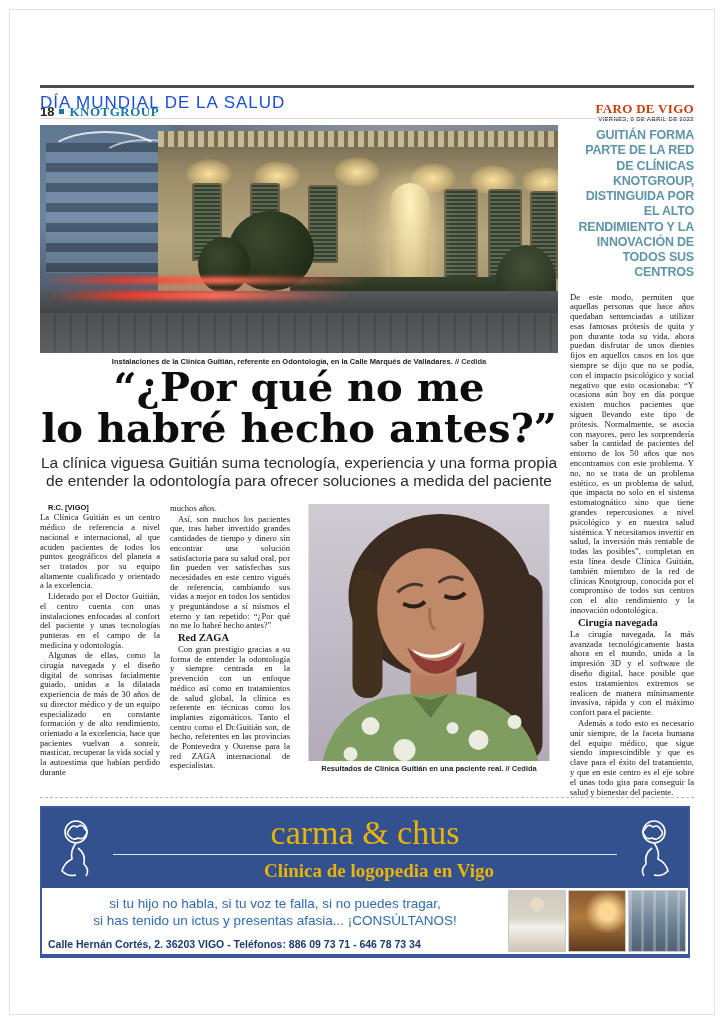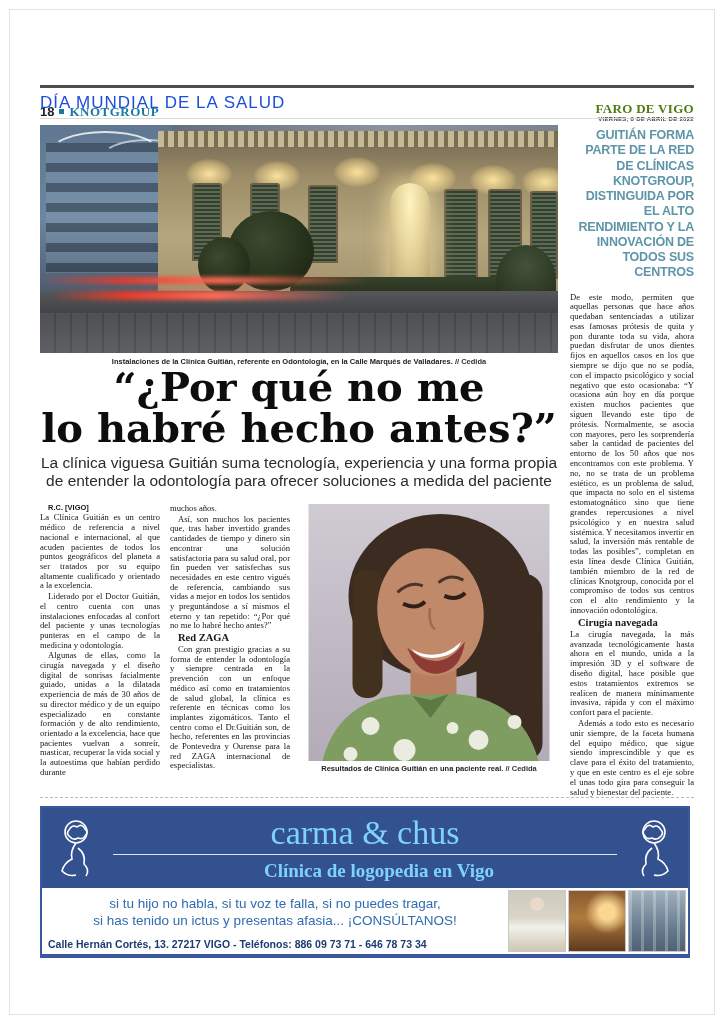--- a/index.html
+++ b/index.html
@@ -7,21 +7,21 @@
          font-family:"Liberation Serif",serif;color:#111;}
   .scan-border{position:absolute;inset:9px;border:1px solid #e2e2e2;pointer-events:none;}
 
   
   .hdr{position:absolute;left:40px;top:62px;width:654px;display:flex;justify-content:space-between;align-items:center;margin-top:40px;}
   .hdr-left{font-family:"Liberation Sans",sans-serif;font-size:13px;font-weight:bold;display:flex;align-items:center;gap:5px;}
   .pgnum{color:#222;}
   .sq{width:5px;height:5px;background:#1878a5;display:inline-block;}
   .especial{font-family:"Liberation Serif",serif;color:#1878a5;font-size:13px;letter-spacing:.5px;}
   .hdr-right{text-align:right;line-height:1.05;}
-  .masthead{font-family:"Liberation Serif",serif;font-weight:bold;font-size:13px;letter-spacing:.3px;color:#4d7c0f;}
+  .masthead{font-family:"Liberation Serif",serif;font-weight:bold;font-size:13px;letter-spacing:.3px;color:#c2410c;}
   .dateline{font-family:"Liberation Sans",sans-serif;font-size:6px;font-weight:bold;color:#444;letter-spacing:.3px;}
   .rule-dark{position:absolute;left:40px;top:85px;width:654px;height:3px;background:#4d4d4d;}
   .section-title{position:absolute;left:40px;top:93px;font-family:"Liberation Sans",sans-serif;
                  font-size:17px;color:#1d4ed8;letter-spacing:1px;}
   .rule-light{position:absolute;left:40px;top:118px;width:654px;height:1px;background:#d9d9d9;}
 
   
   .photo-building{position:absolute;left:40px;top:125px;width:518px;height:228px;overflow:hidden;
     background:linear-gradient(100deg,#4d5662 0%,#6a7483 30%,#8d939c 62%,#767e8a 100%);}
   .bldg-left{position:absolute;left:0;top:0;width:132px;height:168px;
@@ -84,21 +84,21 @@
   .sb-body{margin-top:12px;font-size:8.6px;line-height:1.14;text-align:justify;color:#161616;height:560px;overflow:hidden;}
   .sb-body p{margin:0 0 1px 0;text-indent:8px;}
   .sb-body p.noind{text-indent:0;}
   .sb-subhead{font-family:"Liberation Serif",serif;font-weight:bold;font-size:10.5px;margin:10px 0 4px 0;text-indent:0;text-align:left;}
 
   .rule-dash{position:absolute;left:40px;top:797px;width:654px;border-top:1px dashed #b9b9b9;}
 
   
   .ad{position:absolute;left:40px;top:806px;width:650px;height:152px;border:2px solid #3a57a0;
     border-bottom-width:4px;background:#fff;box-sizing:border-box;display:flex;flex-direction:column;}
-  .ad-banner{height:80px;background:#33508f;color:#7dd3fc;position:relative;
+  .ad-banner{height:80px;background:#33508f;color:#eab308;position:relative;
     display:flex;flex-direction:column;align-items:center;justify-content:center;}
   .ad-brand{font-family:"Liberation Serif",serif;font-size:34px;line-height:1;margin-top:2px;}
   .ad-divider{width:78%;height:1px;background:rgba(255,255,255,.85);margin:4px 0 5px 0;}
   .ad-tagline{font-family:"Liberation Serif",serif;font-weight:bold;font-size:19px;margin-left:28px;}
   .doodle{position:absolute;top:10px;width:44px;height:62px;}
   .doodle.left{left:12px;} .doodle.right{right:12px;transform:scaleX(-1);}
   .ad-bottom{flex:1;display:flex;}
   .ad-textcol{flex:1;display:flex;flex-direction:column;justify-content:space-between;}
   .ad-lines{margin-top:8px;text-align:center;font-family:"Liberation Sans",sans-serif;
     color:#2f6cb0;font-size:13.5px;line-height:1.25;}
@@ -265,21 +265,21 @@
           <path d="M24 30 q8 6 6 16 q6 6 2 12"></path>
         </g>
       </svg>
     </div>
     <div class="ad-bottom">
       <div class="ad-textcol">
         <div class="ad-lines">
           <div>si tu hijo no habla, si tu voz te falla, si no puedes tragar,</div>
           <div>si has tenido un ictus y presentas afasia... ¡CONSÚLTANOS!</div>
         </div>
-        <div class="ad-address">Calle Hernán Cortés, 13. 27217 VIGO - Teléfonos: 886 09 73 71 - 646 78 73 34</div>
+        <div class="ad-address">Calle Hernán Cortés, 2. 36203 VIGO - Teléfonos: 886 09 73 71 - 646 78 73 34</div>
       </div>
       <div class="ad-photos">
         <div class="ad-photo ph-desk"></div>
         <div class="ad-photo ph-room"></div>
         <div class="ad-photo ph-door"></div>
       </div>
     </div>
   </div>
 </div>
 

